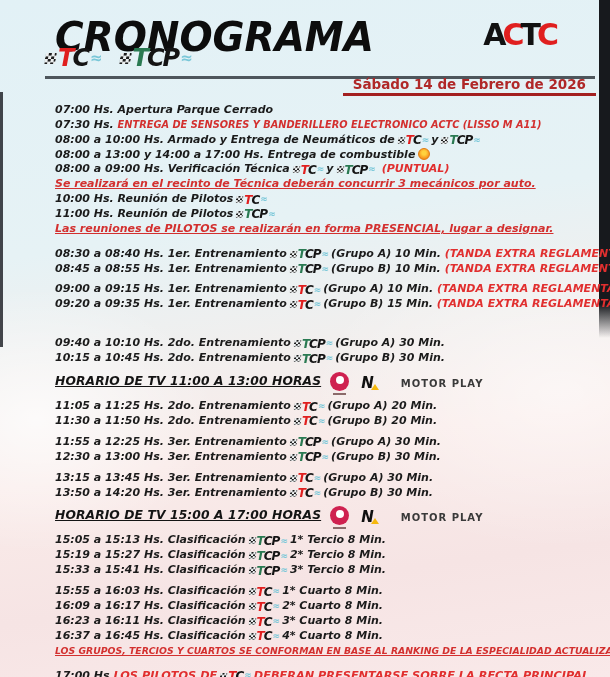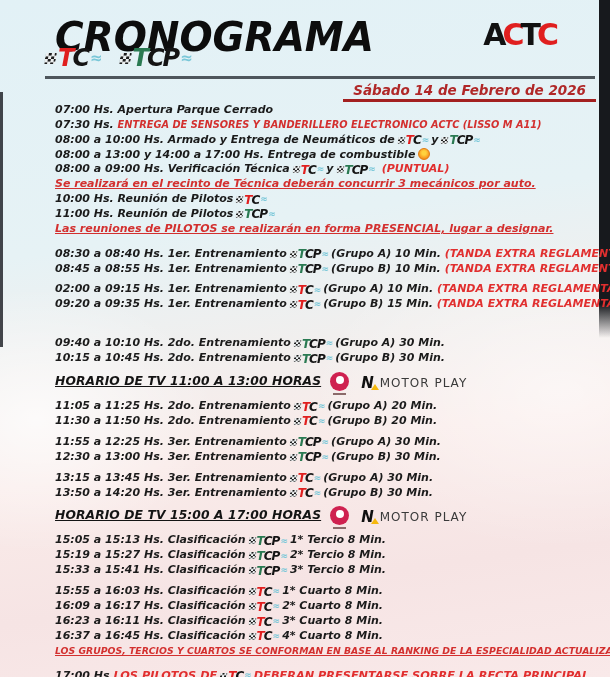--- a/index.html
+++ b/index.html
@@ -20,22 +20,22 @@
   .edge-r{position:absolute;top:0;right:0;width:11px;height:338px;background:linear-gradient(to bottom,#17191d 90%,rgba(23,25,29,0));}
   .edge-l{position:absolute;top:92px;left:0;width:3px;height:255px;background:#23262b;opacity:.85;}
 
   
   .title-row{position:absolute;top:16px;left:55px;right:20px;display:flex;justify-content:space-between;align-items:flex-start;gap:36px;}
   .big-title{font-size:39px;font-weight:900;font-style:italic;color:#0d0d0d;letter-spacing:0;line-height:42px;transform:scaleY(1.04);transform-origin:top left;}
   .actc{font-size:30px;font-weight:900;letter-spacing:-4px;margin:4px 35px 0 0;line-height:30px;}
   .series-row{position:absolute;top:46px;left:45px;display:flex;gap:18px;align-items:center;}
   .rule{position:absolute;top:76px;left:45px;width:550px;height:3px;background:#4e565c;}
   .date{
-    position:absolute;top:82px;right:14px;
-    font-size:13.5px;font-weight:800;font-style:italic;color:#b02828;
+    position:absolute;top:76px;right:14px;
+    font-size:13.5px;font-weight:800;color:#b02828;
     border-bottom:3px solid #a32020;padding:0 10px 1px 10px;
   }
 
   
   .schedule{position:absolute;top:103px;left:55px;width:549px;}
   .row{white-space:nowrap;line-height:14.8px;font-size:11px;font-weight:bold;font-style:italic;}
   .row.hdr{line-height:21px;margin:2px 0;}
   .row.wrap{white-space:normal;line-height:15.5px;}
   .sb{color:#1b1b1b;}
   .sr{color:#d3302f;font-size:9.8px;}
@@ -61,21 +61,21 @@
 
   
   .fuel{display:inline-block;width:12px;height:12px;border-radius:50%;vertical-align:-2px;margin-left:3px;
         background:radial-gradient(circle at 50% 40%,#ffd23e 25%,#f7941d 70%,#e87511 100%);border:1px solid #e07a10;box-sizing:border-box;}
   .tvp{display:inline-block;width:19px;height:19px;border-radius:50%;background:#cf2150;position:relative;vertical-align:-6px;margin:0 6px 0 9px;}
   .tvp::after{content:'';position:absolute;left:6px;top:4px;width:8px;height:8px;border-radius:50%;background:#fff;}
   .tvp::before{content:'';position:absolute;bottom:-4px;left:3px;right:3px;height:2px;background:#8a6a6a;}
   .mp{display:inline-flex;align-items:center;margin-left:6px;vertical-align:-3px;}
   .mp-n{font-style:italic;font-weight:900;font-size:15px;color:#101010;line-height:1;}
   .mp-tri{width:0;height:0;border-left:4px solid transparent;border-right:4px solid transparent;border-bottom:6px solid #f5b80e;margin:6px 0 0 -3px;}
-  .mp-label{font-size:12px;color:#3a3a3a;letter-spacing:1px;font-weight:400;font-style:normal;margin-left:1px;}
+  .mp-label{font-size:10px;color:#3a3a3a;letter-spacing:1px;font-weight:700;font-style:normal;margin-left:22px;}
 </style>
 </head>
 <body>
 
 <div class="page">
   <div class="edge-r"></div>
   <div class="edge-l"></div>
 
   <div class="title-row">
     <div class="big-title">CRONOGRAMA</div>
@@ -136,21 +136,21 @@
       <div class="row" style="margin-top: 10px;"><span class="sb">08:30 a 08:40 Hs. 1er. Entrenamiento</span><span class="logo sm">
           <span class="flag"></span>
           <span class="letters"><span class="lt-green">T</span><span class="lt-dark">CP</span></span>
           <span class="waves">≈</span>
         </span><span class="sb">(Grupo A) 10 Min. </span><span class="sr2">(TANDA EXTRA REGLAMENTARIA)</span></div>
       <div class="row"><span class="sb">08:45 a 08:55 Hs. 1er. Entrenamiento</span><span class="logo sm">
           <span class="flag"></span>
           <span class="letters"><span class="lt-green">T</span><span class="lt-dark">CP</span></span>
           <span class="waves">≈</span>
         </span><span class="sb">(Grupo B) 10 Min. </span><span class="sr2">(TANDA EXTRA REGLAMENTARIA)</span></div>
-      <div class="row" style="margin-top: 6px;"><span class="sb">02:00 a 09:15 Hs. 1er. Entrenamiento</span><span class="logo sm">
+      <div class="row" style="margin-top: 6px;"><span class="sb">09:00 a 09:15 Hs. 1er. Entrenamiento</span><span class="logo sm">
           <span class="flag"></span>
           <span class="letters"><span class="lt-red">T</span><span class="lt-dark">C</span></span>
           <span class="waves">≈</span>
         </span><span class="sb">(Grupo A) 10 Min. </span><span class="sr2">(TANDA EXTRA REGLAMENTARIA)</span></div>
       <div class="row"><span class="sb">09:20 a 09:35 Hs. 1er. Entrenamiento</span><span class="logo sm">
           <span class="flag"></span>
           <span class="letters"><span class="lt-red">T</span><span class="lt-dark">C</span></span>
           <span class="waves">≈</span>
         </span><span class="sb">(Grupo B) 15 Min. </span><span class="sr2">(TANDA EXTRA REGLAMENTARIA)</span></div>
       <div class="row" style="margin-top: 24px;"><span class="sb">09:40 a 10:10 Hs. 2do. Entrenamiento</span><span class="logo sm">

